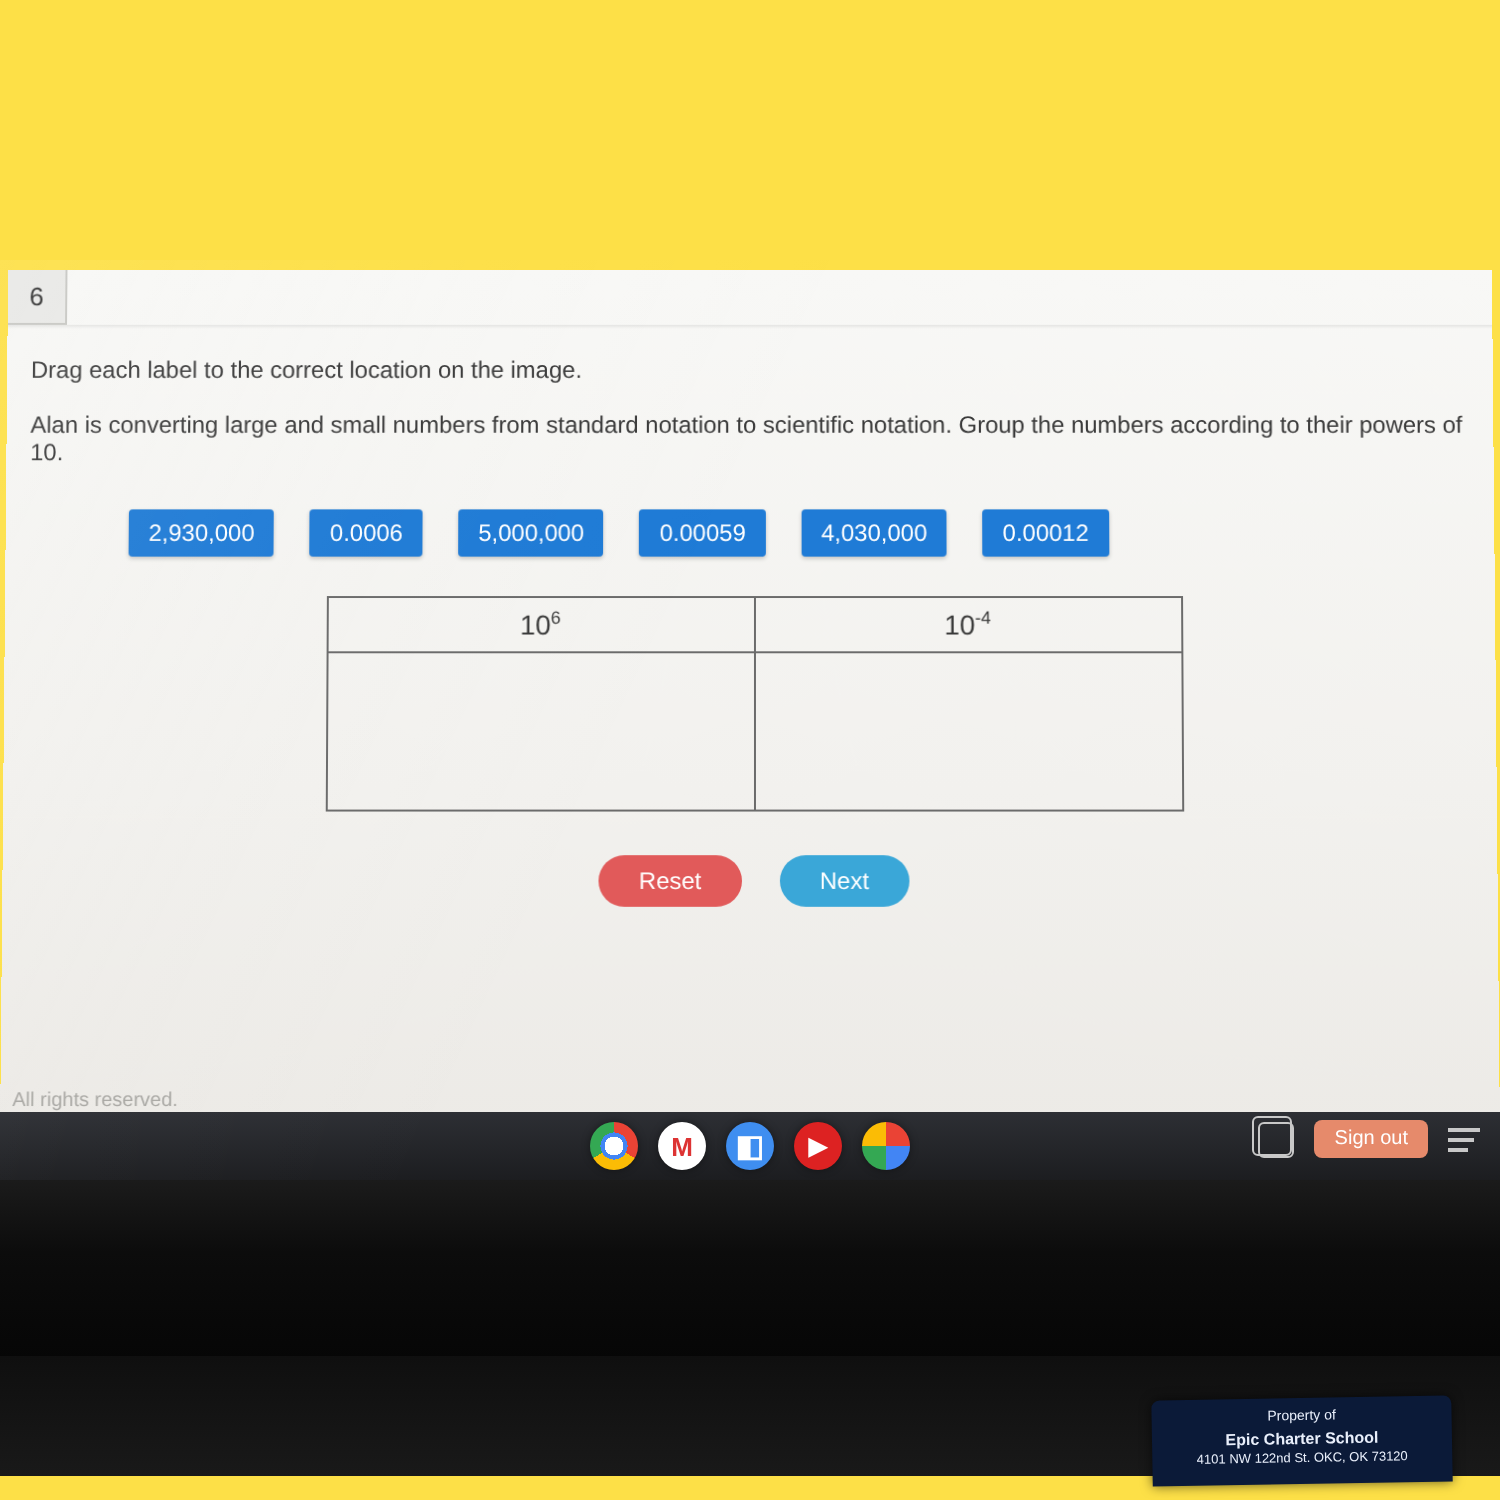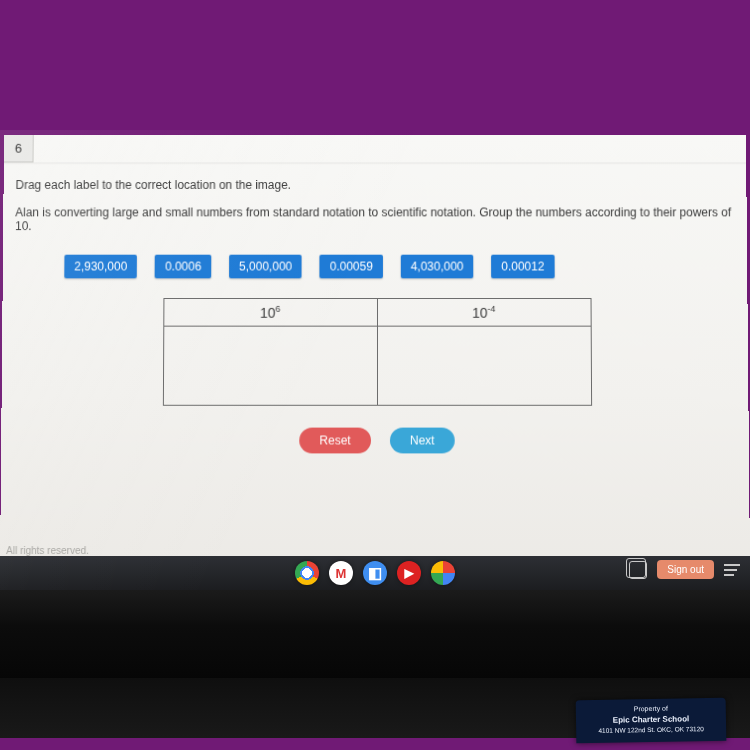--- a/index.html
+++ b/index.html
@@ -2,21 +2,21 @@
 <html><head>
 <meta charset="utf-8">
 <style>
   * { box-sizing: border-box; margin: 0; padding: 0; }
   html, body { width: 750px; height: 750px; overflow: hidden; font-family: Arial, Helvetica, sans-serif; }
   body { background: #000; position: relative; }
 
   .photo {
     position: absolute;
     left: 0; top: 0; width: 750px; height: 750px;
-    background: #701a75;
+    background: #fde047;
   }
 
   .screen-wrap {
     position: absolute;
     left: 0; top: 130px; width: 750px; height: 440px;
     background: linear-gradient(180deg, #f8f8f6 0%, #f2f1ee 60%, #eceae6 100%);
     transform: perspective(1400px) rotateX(2deg);
     transform-origin: 50% 100%;
     overflow: hidden;
   }

